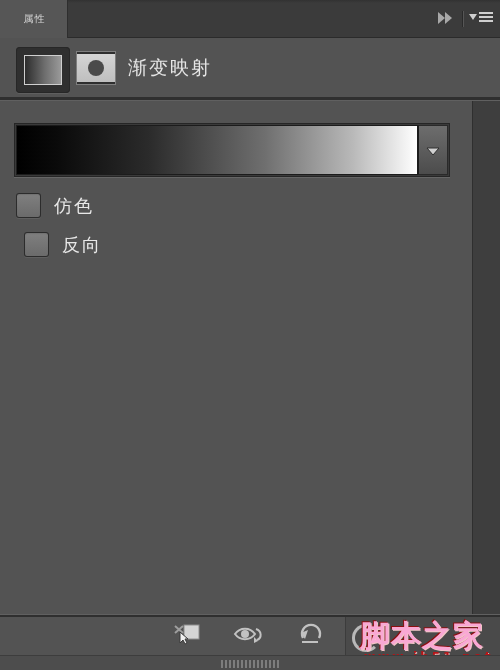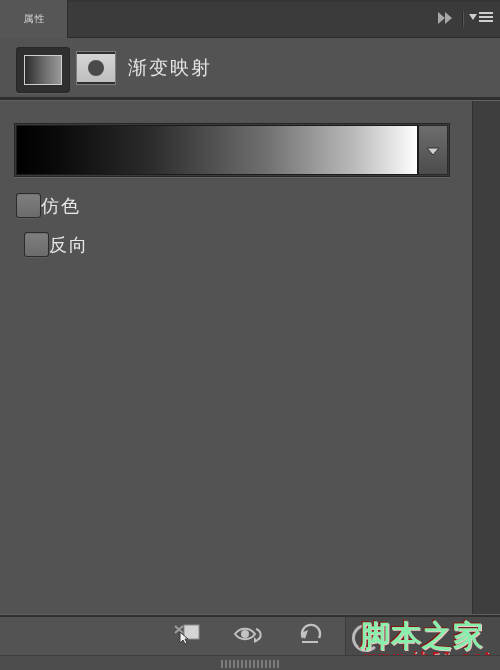--- a/index.html
+++ b/index.html
@@ -191,21 +191,21 @@
     justify-content: center;
     cursor: pointer;
   }
 
   
   .cb-row {
     position: absolute;
     left: 16px;
     display: flex;
     align-items: center;
-    gap: 0;
+    gap: 13px;
     cursor: pointer;
   }
   .cb-row.r1 { top: 92px; }
   .cb-row.r2 { top: 131px; margin-left: 8px; }
   .cb-box {
     width: 25px; height: 25px;
     border-radius: 3px;
     background: linear-gradient(#808080, #6a6a6a);
     box-shadow: inset 0 0 0 1px #2c2c2c, inset 0 1px 2px rgba(0,0,0,.35), 0 1px 0 #5f5f5f;
     box-sizing: border-box;
@@ -277,21 +277,21 @@
     left: 352px; top: 614px;
     width: 148px; height: 56px;
     pointer-events: none;
     overflow: hidden;
   }
   .wm-main {
     position: absolute;
     left: 8px; top: 2px;
     font-size: 30px;
     font-weight: bold;
-    color: #86efac;
+    color: #f9a8d4;
     letter-spacing: 1px;
     text-shadow: 1px 1px 0 #f2c6c6, -1px -1px 0 #8c0f10;
     font-family: "DejaVu Sans", "Liberation Sans", sans-serif;
     white-space: nowrap;
   }
   .wm-sub {
     position: absolute;
     left: 12px; top: 36px;
     font-size: 12px;
     font-weight: bold;

